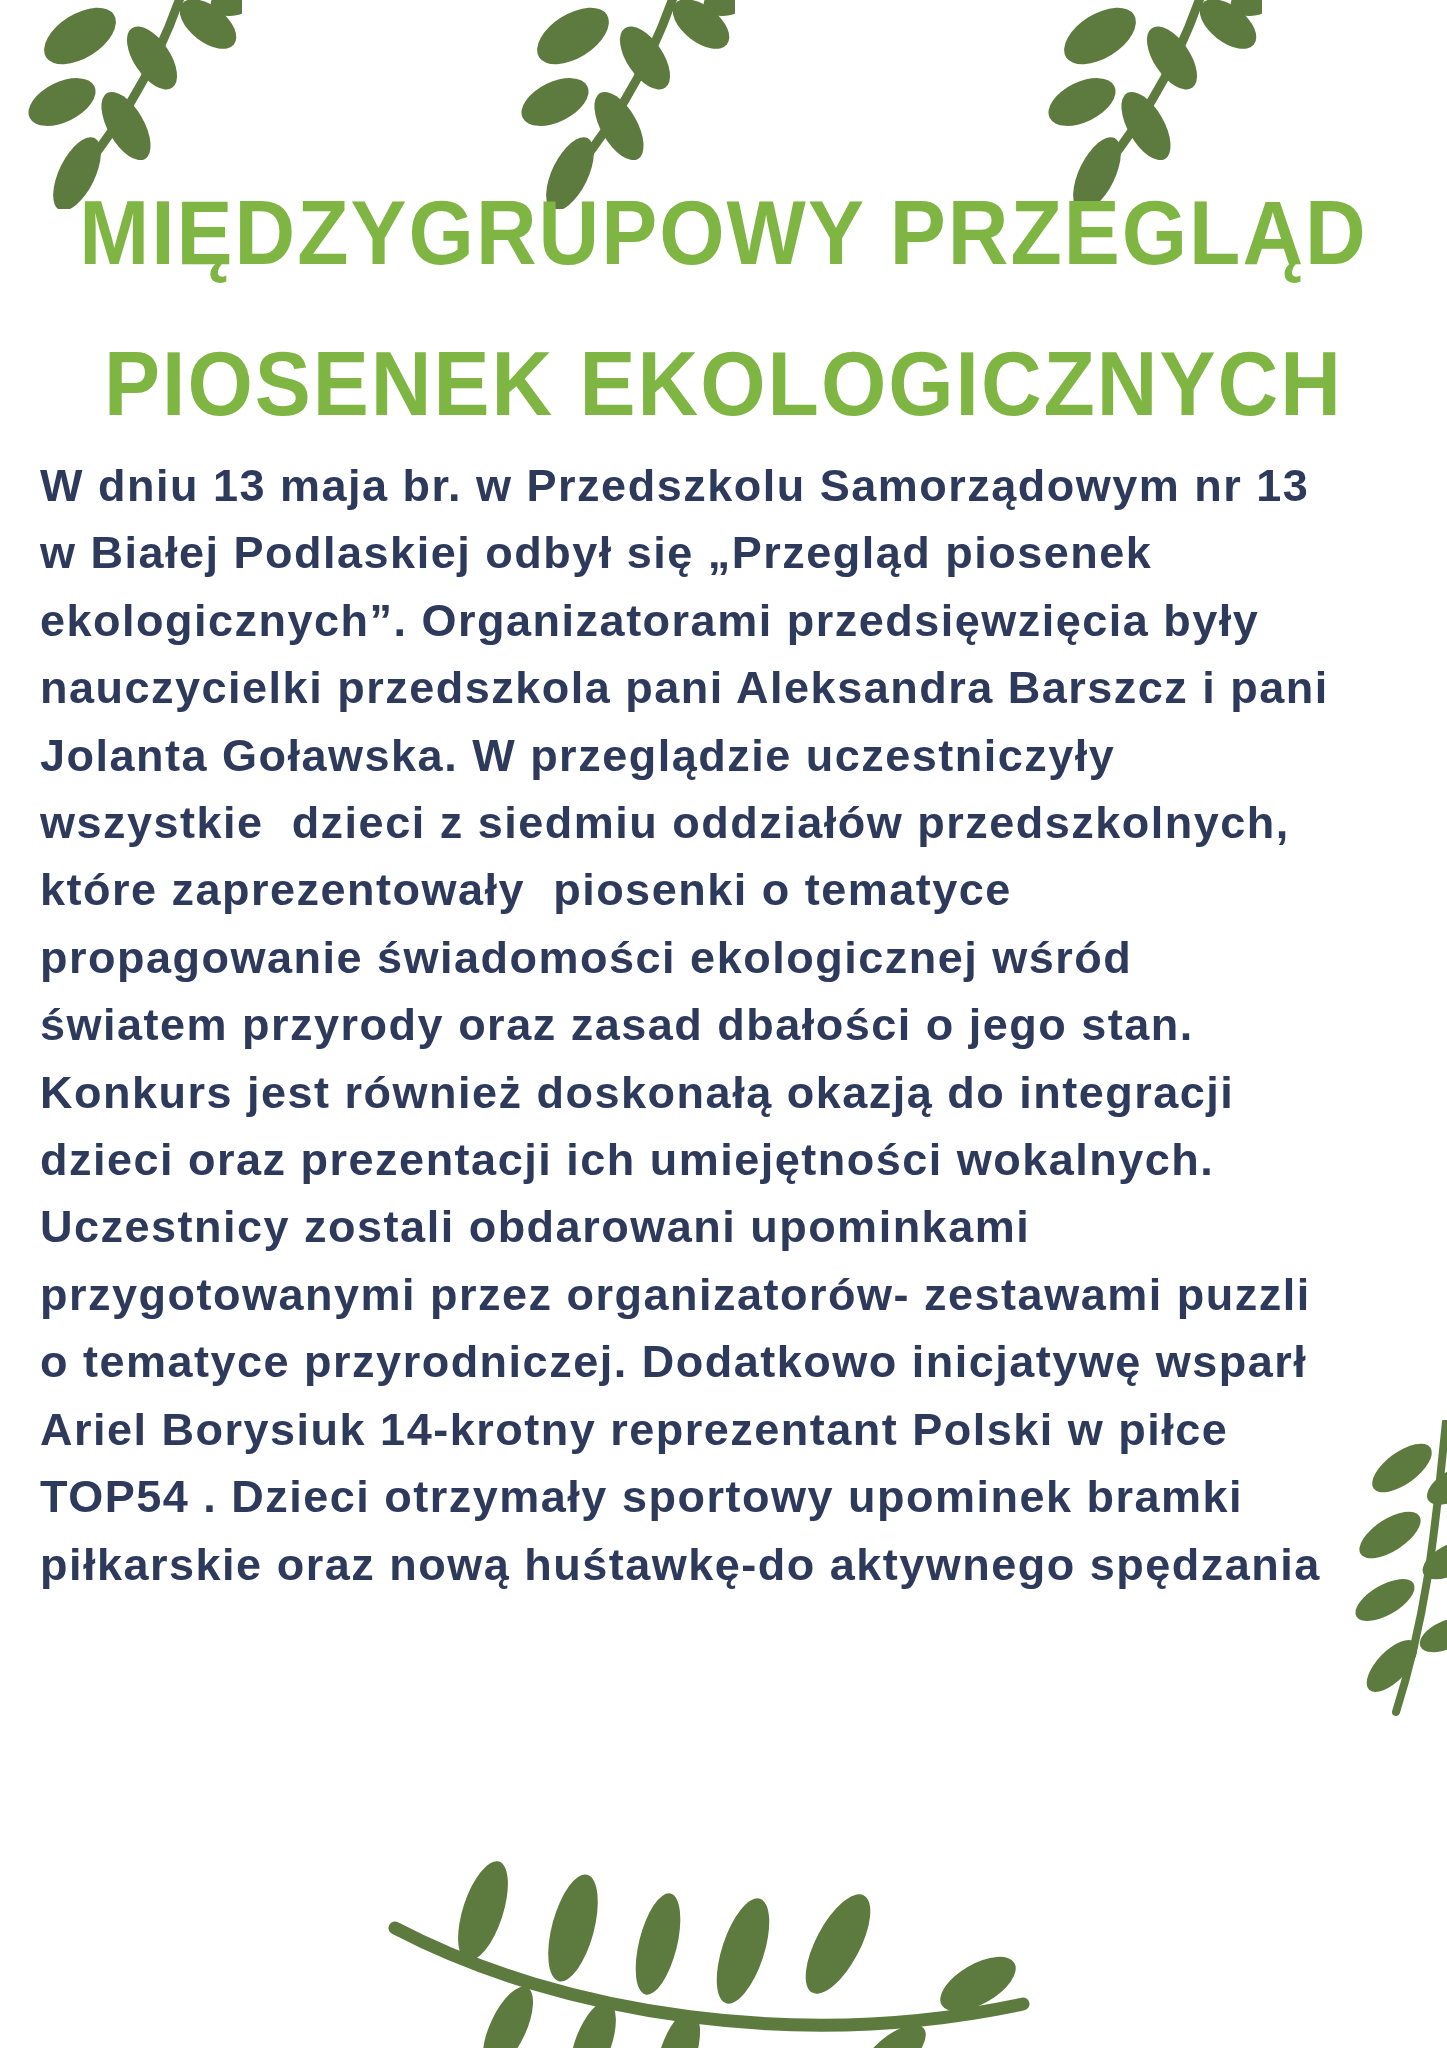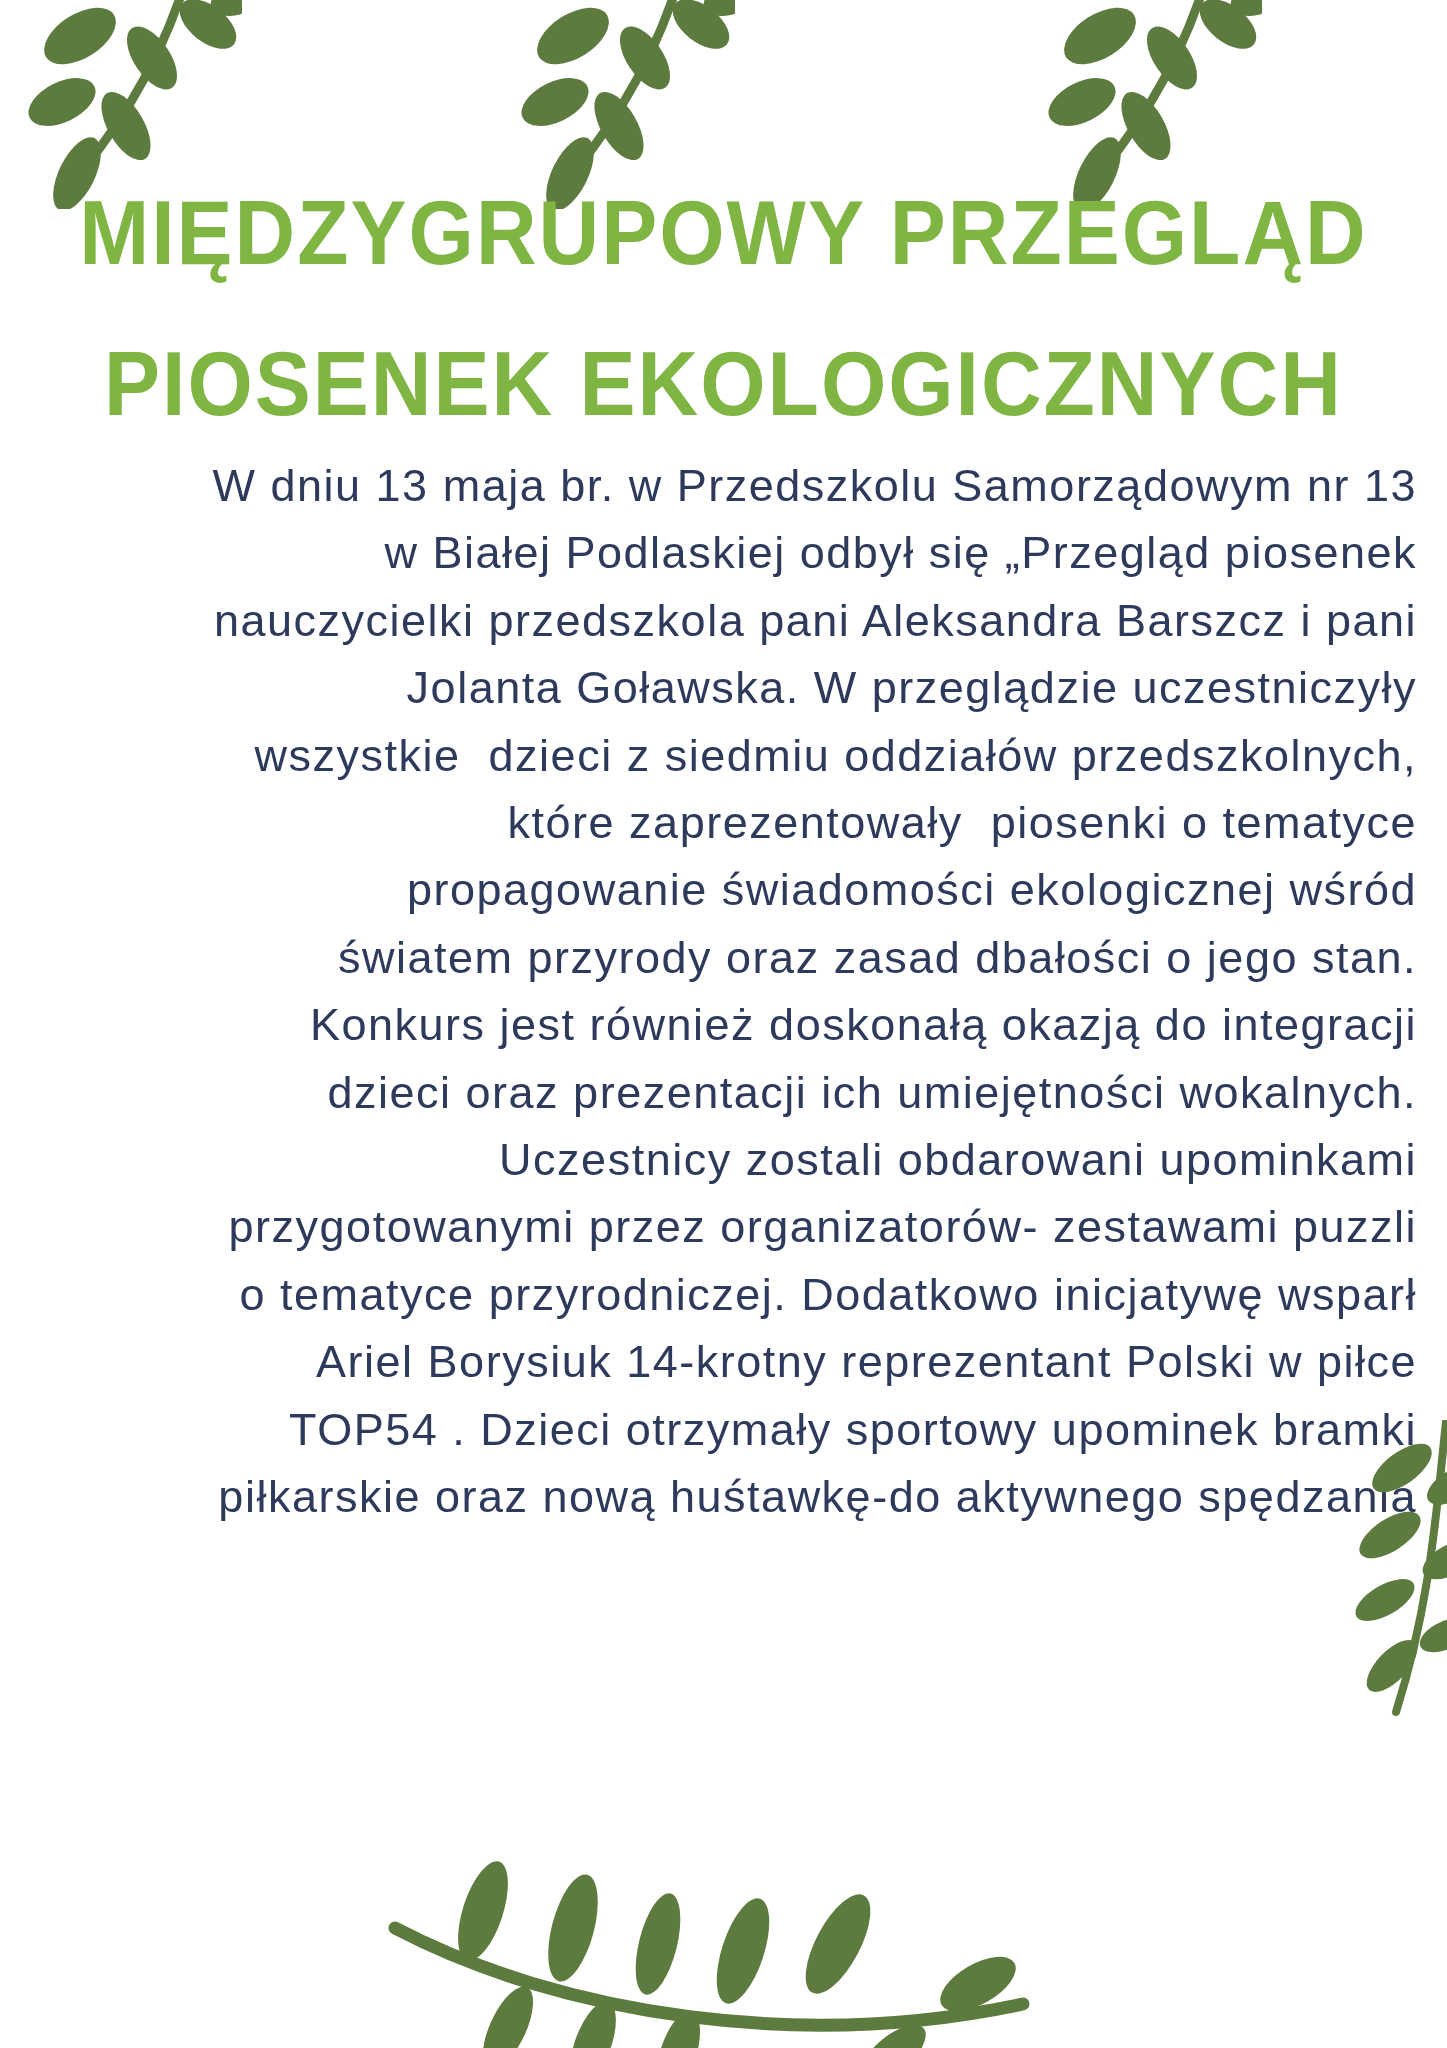--- a/index.html
+++ b/index.html
@@ -26,21 +26,21 @@
     color:var(--title-green,#7fb543);
     font-size:84px;line-height:70px;
     font-weight:800;letter-spacing:2px;
     transform:scaleY(1.08);transform-origin:top center;
     white-space:pre;
   }
   .body-text{
     position:absolute;top:452px;left:40px;right:30px;
     color:var(--body-navy,#2e3a5c);
     font-size:45px;line-height:67.4px;
-    font-weight:400;letter-spacing:1.5px;text-align:right;
+    font-weight:700;letter-spacing:1.5px;
   }
   .body-text .line{white-space:pre;}
 </style>
 </head>
 <body>
 
 <div class="page" style="background: rgb(255, 255, 255);">
 
   <svg class="branch branch-top branch-top-left" viewBox="0 0 220 215" aria-hidden="true">
     <defs>
@@ -65,20 +65,21 @@
   <svg class="branch branch-top branch-top-right" viewBox="0 0 220 215" aria-hidden="true">
     <use href="#branchTopG" xlink:href="#branchTopG"></use>
   </svg>
 
   <h1 class="title"><span class="title-line">MIĘDZYGRUPOWY PRZEGLĄD</span><br>
 <span class="title-line">PIOSENEK EKOLOGICZNYCH</span></h1>
 
   <div class="body-text">
     <div class="line">W dniu 13 maja br. w Przedszkolu Samorządowym nr 13</div>
     <div class="line">w Białej Podlaskiej odbył się „Przegląd piosenek</div>
+    <div class="line">ekologicznych”. Organizatorami przedsięwzięcia były</div>
     <div class="line">nauczycielki przedszkola pani Aleksandra Barszcz i pani</div>
     <div class="line">Jolanta Goławska. W przeglądzie uczestniczyły</div>
     <div class="line">wszystkie  dzieci z siedmiu oddziałów przedszkolnych,</div>
     <div class="line">które zaprezentowały  piosenki o tematyce</div>
     <div class="line">propagowanie świadomości ekologicznej wśród</div>
     <div class="line">światem przyrody oraz zasad dbałości o jego stan.</div>
     <div class="line">Konkurs jest również doskonałą okazją do integracji</div>
     <div class="line">dzieci oraz prezentacji ich umiejętności wokalnych.</div>
     <div class="line">Uczestnicy zostali obdarowani upominkami</div>
     <div class="line">przygotowanymi przez organizatorów- zestawami puzzli</div>

